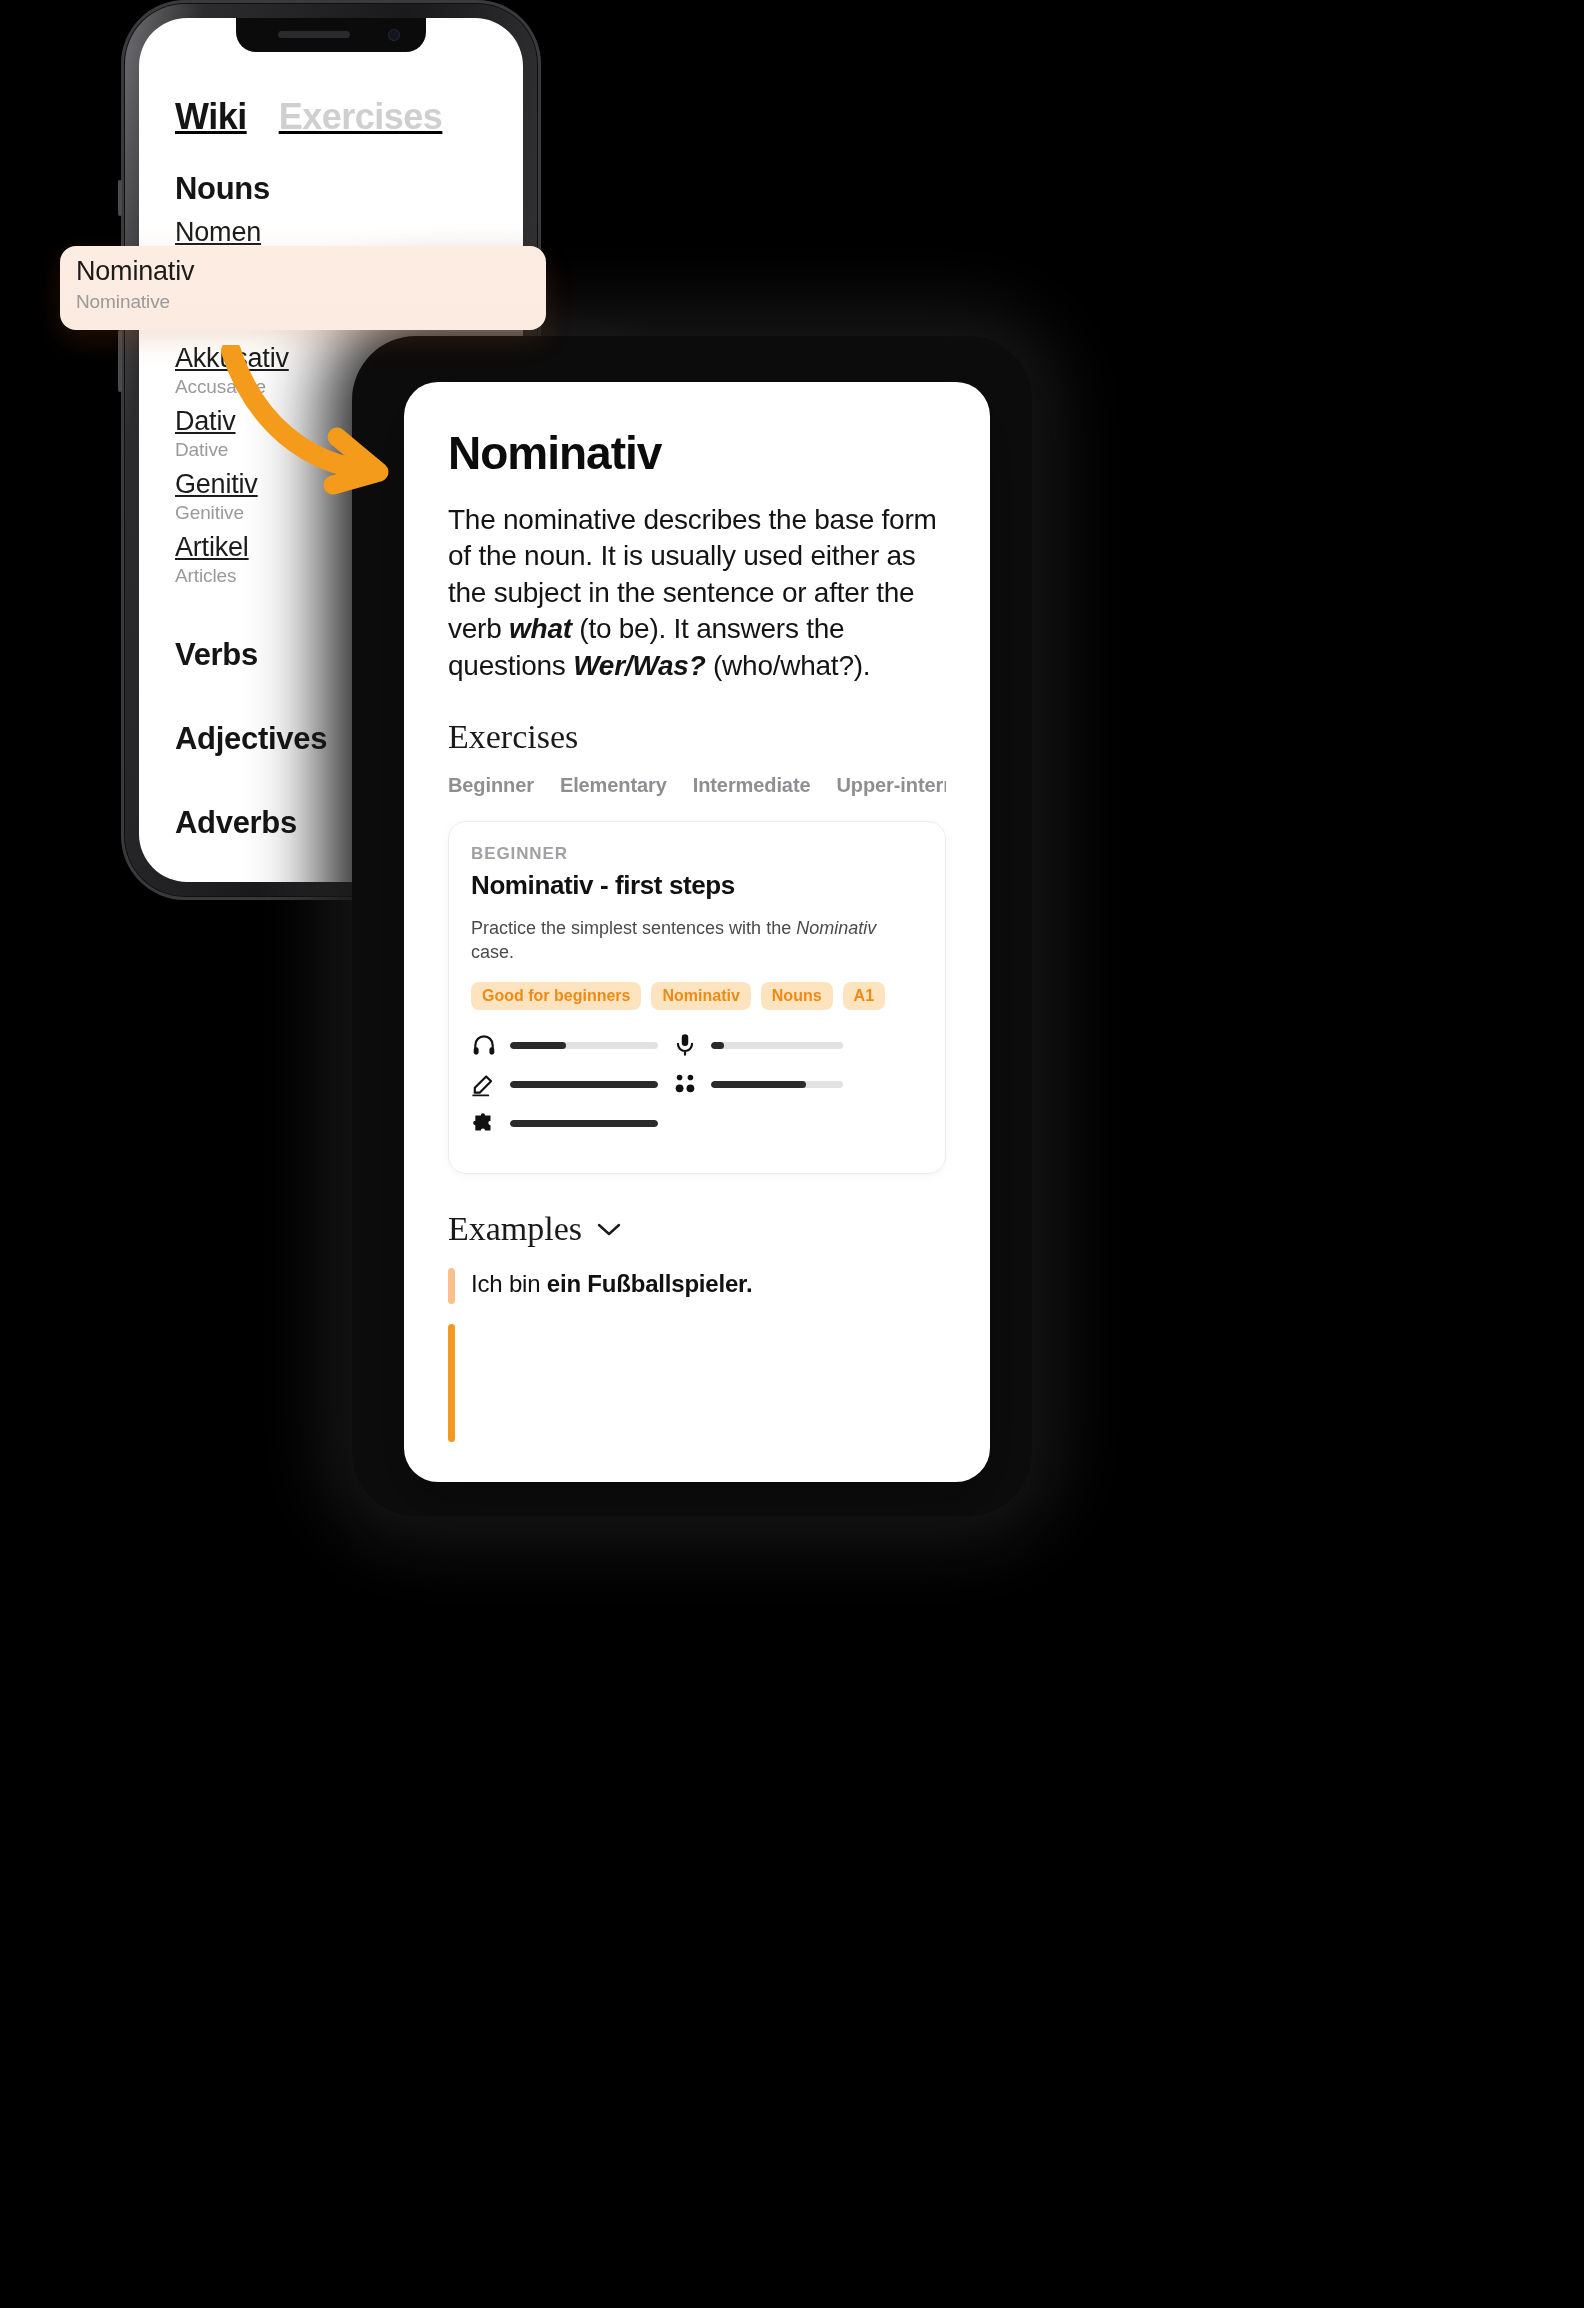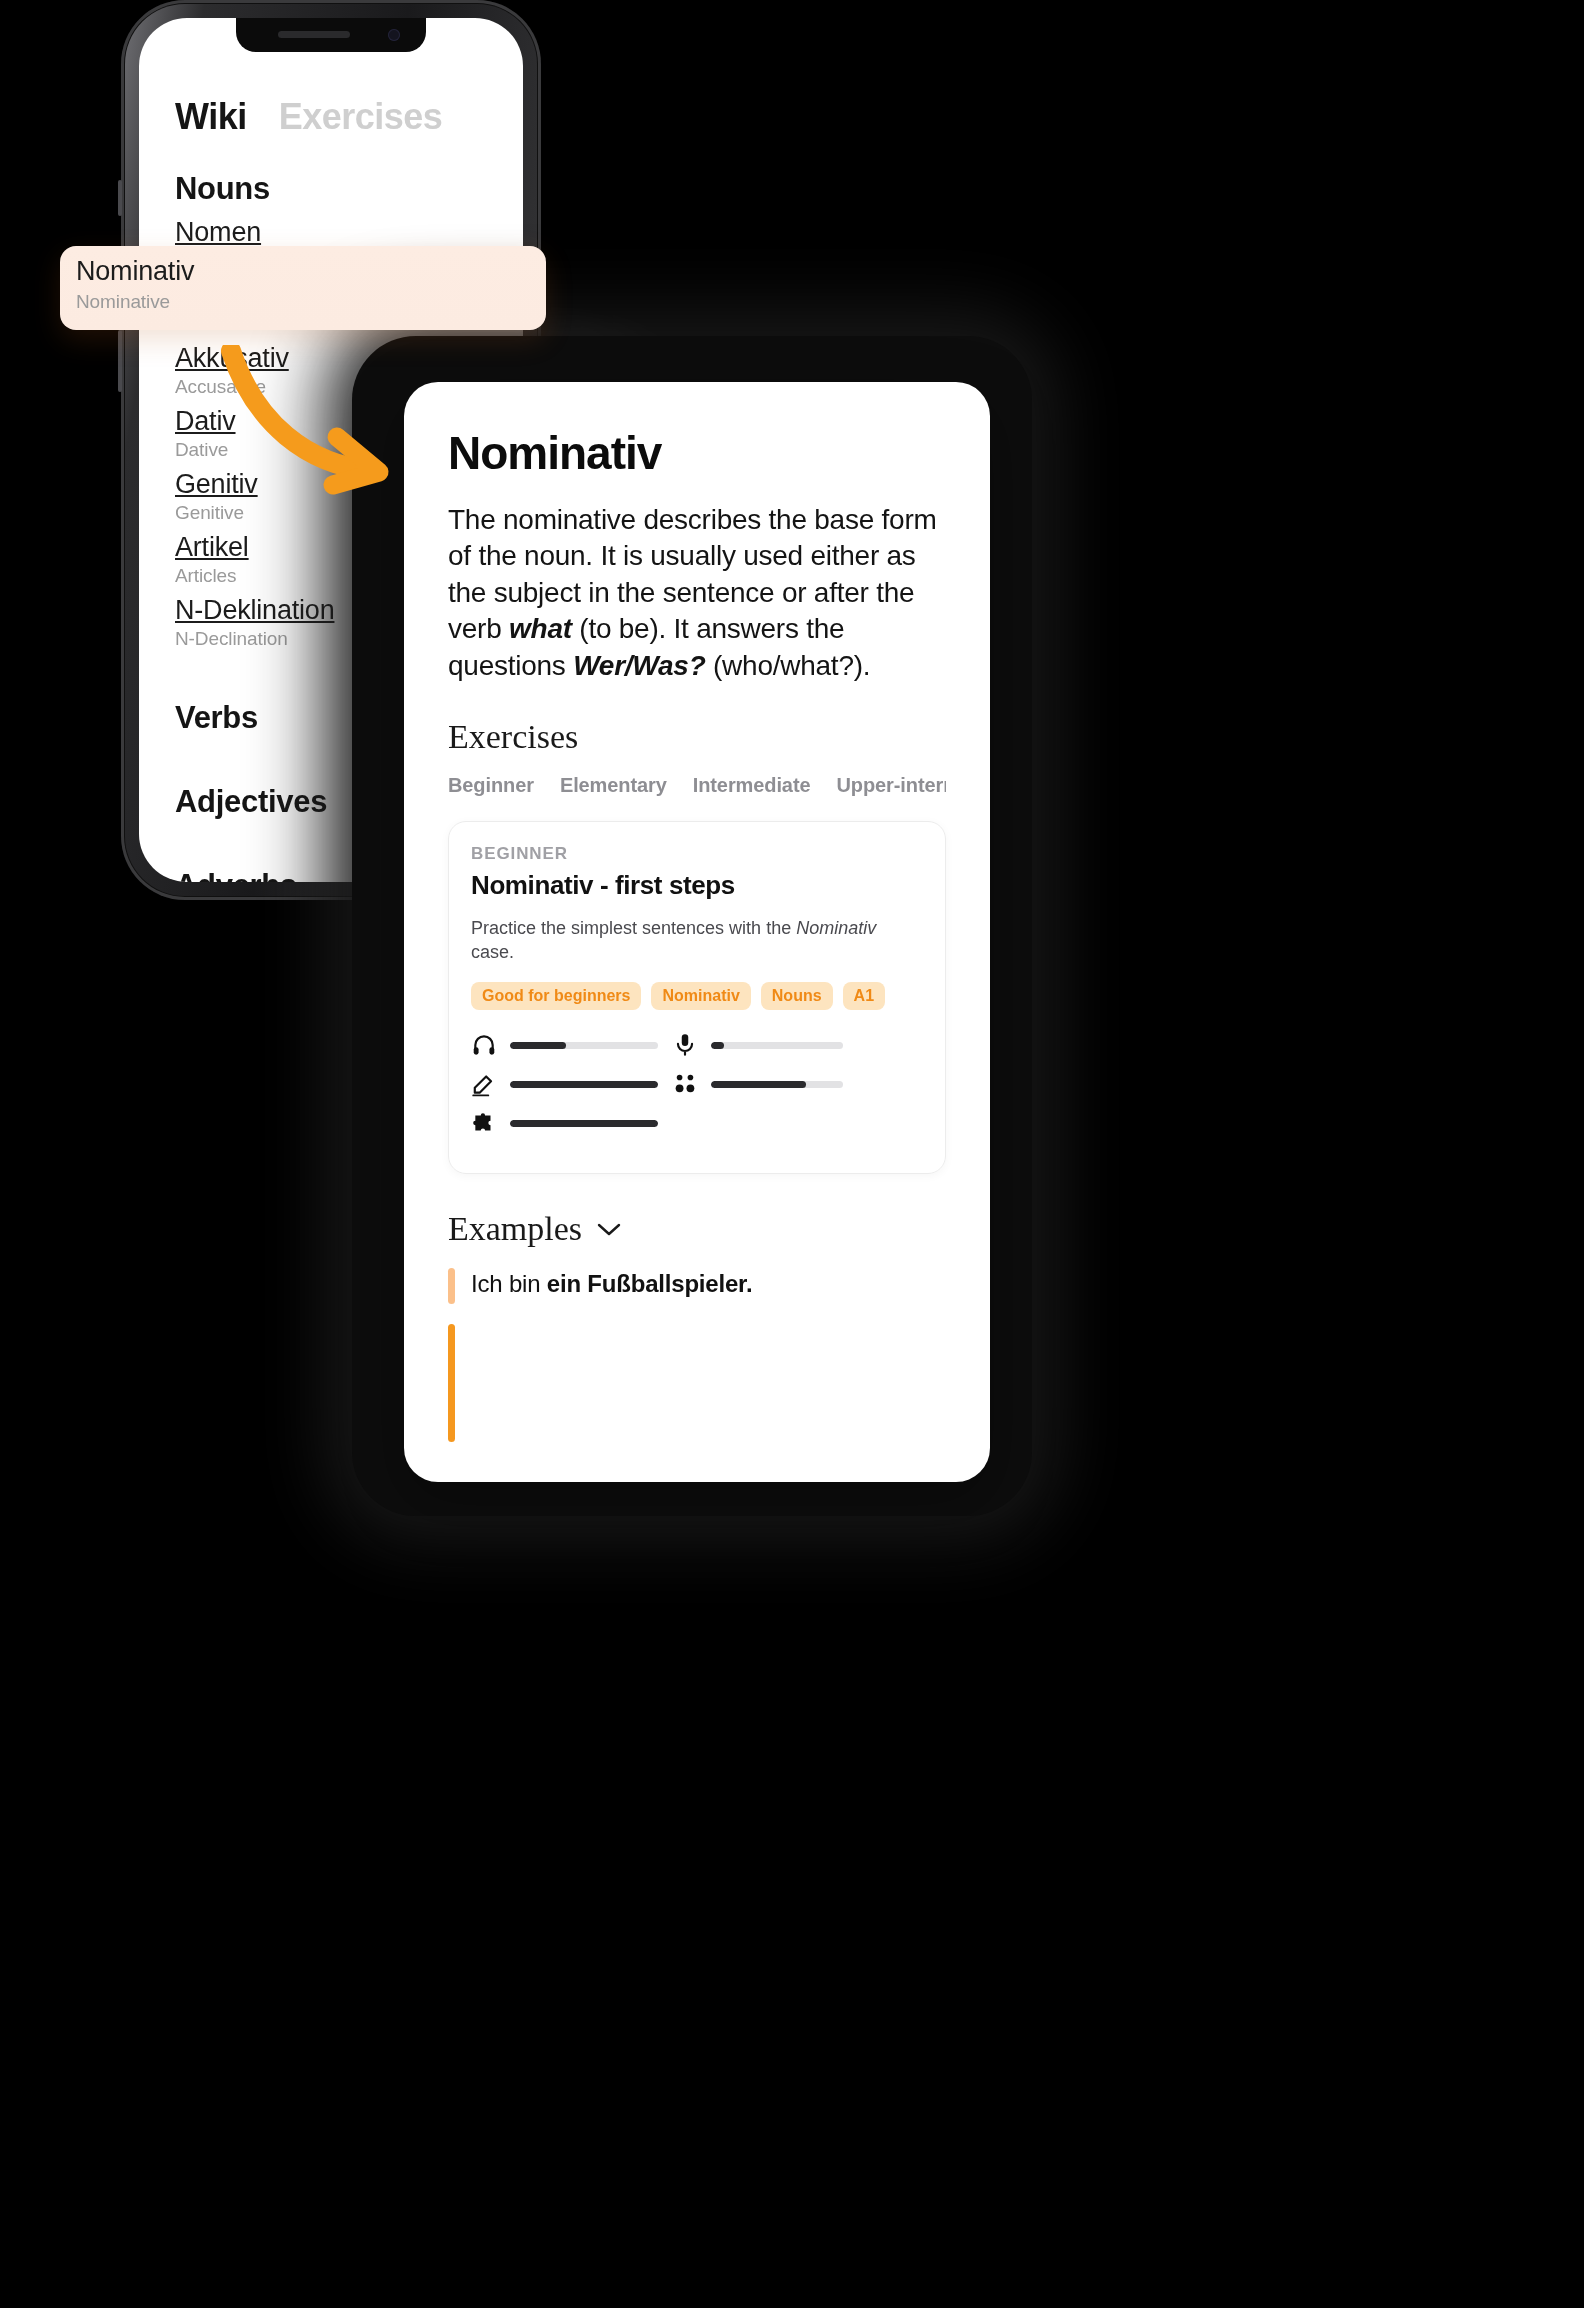--- a/index.html
+++ b/index.html
@@ -30,21 +30,21 @@
                 border-radius:48px;background:#fff;overflow:hidden;}
   .notch{position:absolute;left:50%;transform:translateX(-50%);top:0;
          width:190px;height:34px;background:#0b0b0b;border-radius:0 0 20px 20px;z-index:6;}
   .notch-speaker{position:absolute;left:42px;top:13px;width:72px;height:7px;
                  border-radius:4px;background:#2a2a2c;}
   .notch-cam{position:absolute;right:26px;top:11px;width:12px;height:12px;
              border-radius:50%;background:#14141f;box-shadow:0 0 0 1px #24243a inset;}
   .side-btn{position:absolute;left:-3px;width:4px;background:#4a4a4e;border-radius:2px;}
 
   
-  .p-tabs{display:flex;gap:32px;padding:78px 0 0 36px;align-items:center;}
+  .p-tabs{display:flex;gap:32px;padding:78px 0 0 36px;align-items:center;text-decoration:underline;}
   .p-tab{font-size:36px;font-weight:700;letter-spacing:-.5px;}
   .p-tab.active{color:#151515;}
   .p-tab.inactive{color:#cfcfcf;}
 
   .p-sect{font-size:31px;font-weight:700;color:#151515;margin:33px 0 10px 36px;letter-spacing:-.3px;}
   .p-sect.gap{margin-top:48px;}
   .p-item{margin:0 0 6px 36px;}
   .p-de{font-size:27px;color:#1c1c1c;line-height:1.16;letter-spacing:-.2px;text-decoration:underline;}
   .p-en{font-size:19px;color:#9a9a9a;line-height:1.35;letter-spacing:-.1px;}
 
@@ -150,24 +150,20 @@
           <div class="p-en">Dative</div>
         </div>
         <div class="p-item">
           <div class="p-de">Genitiv</div>
           <div class="p-en">Genitive</div>
         </div>
         <div class="p-item">
           <div class="p-de">Artikel</div>
           <div class="p-en">Articles</div>
         </div>
-        <div class="p-item">
-          <div class="p-de">N-Deklination</div>
-          <div class="p-en">N-Declination</div>
-        </div>
 
         <div class="p-sect gap">Verbs</div>
         <div class="p-sect gap">Adjectives</div>
         <div class="p-sect gap">Adverbs</div>
       </div>
     </div>
   </div>
 
   <div class="pill">
     <div class="pill-de">Nominativ</div>

